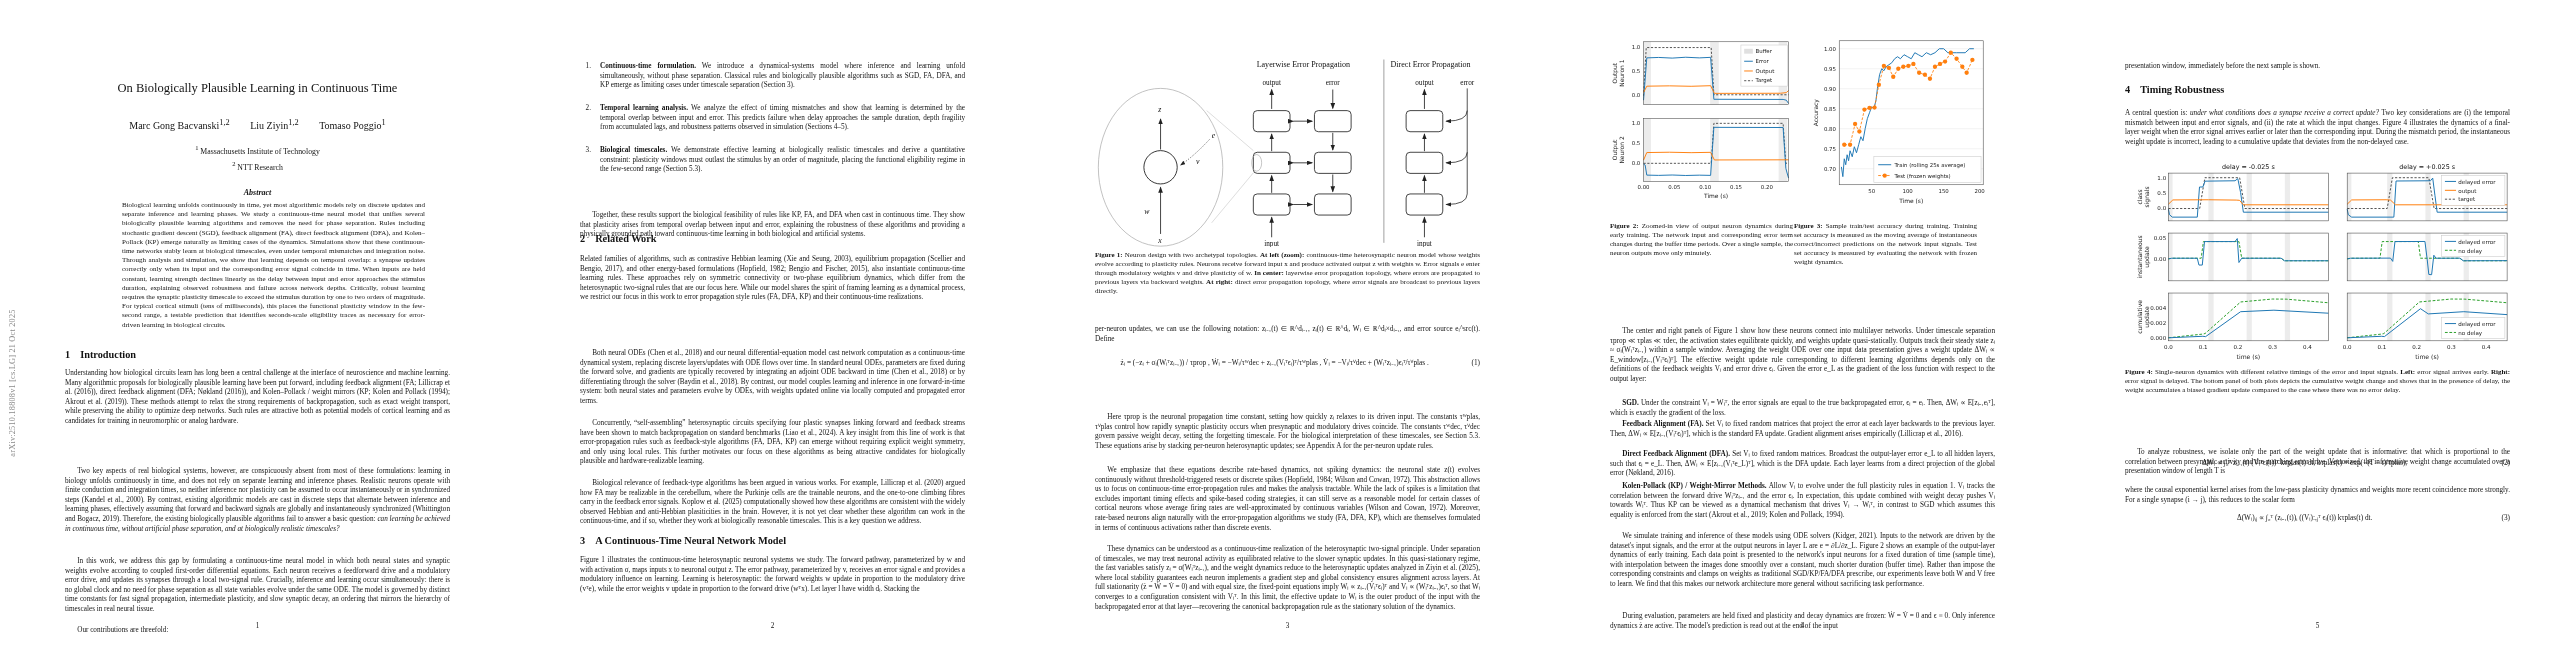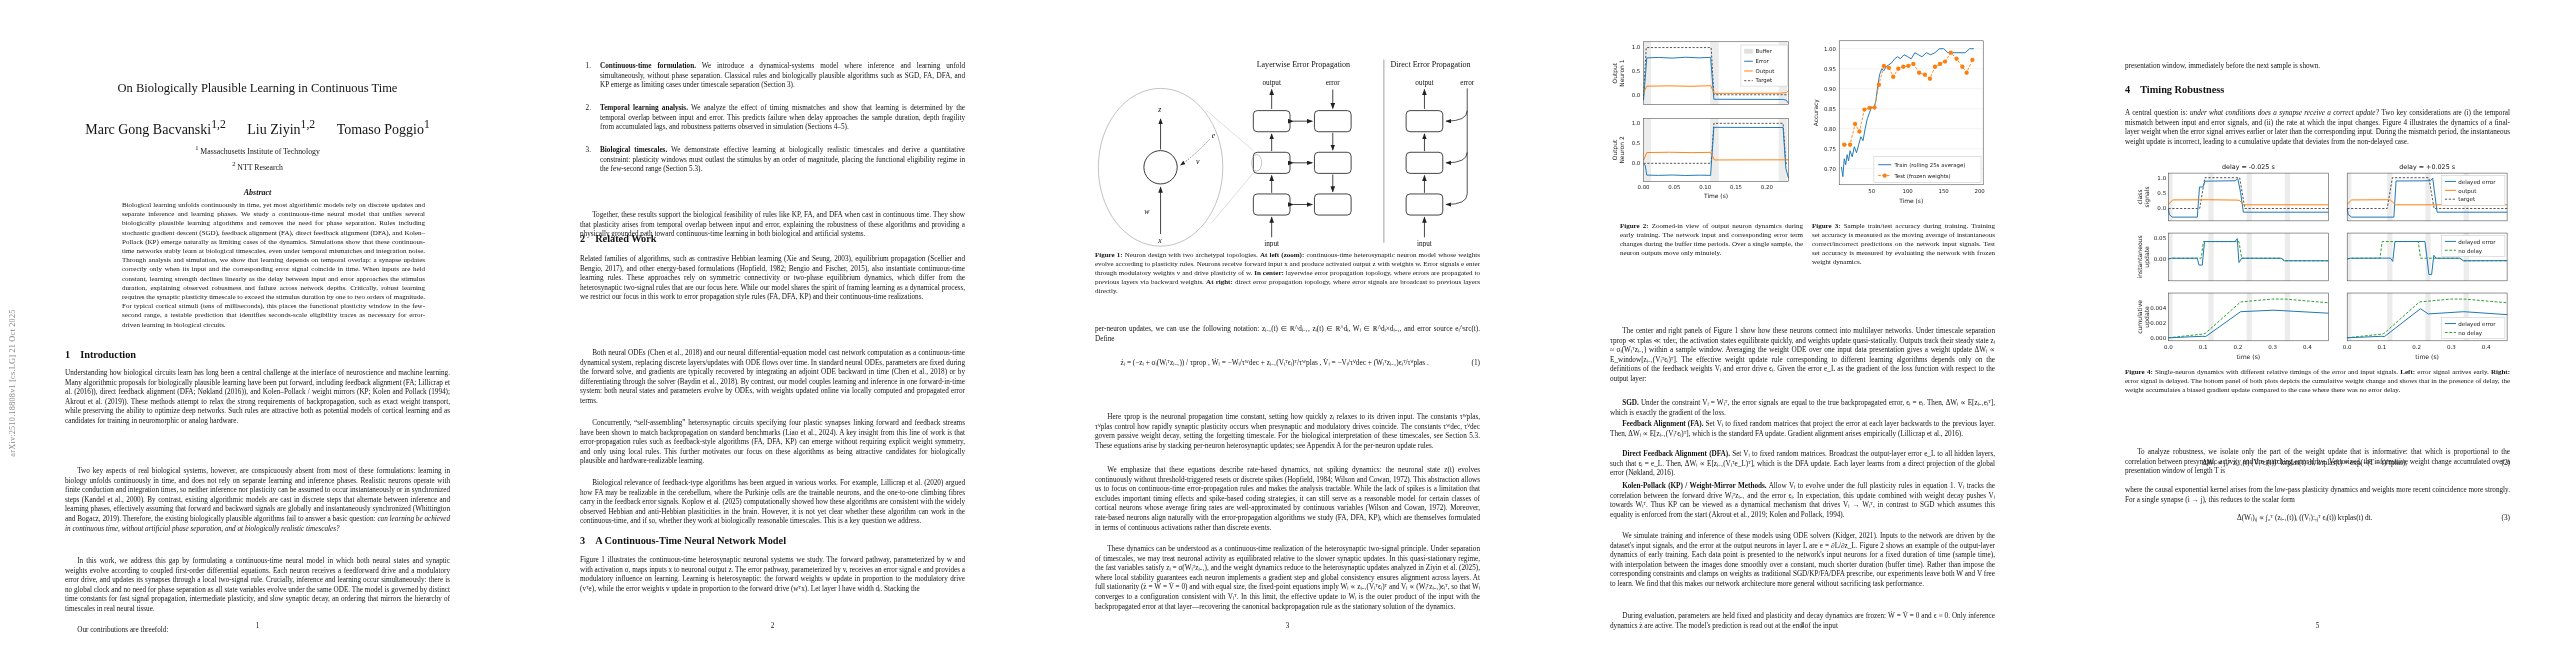--- a/index.html
+++ b/index.html
@@ -6,33 +6,33 @@
   html,body { background:#ffffff; }
   body { width:2576px; height:667px; font-family:"Liberation Serif", serif; color:#131313; }
   .pages { display:flex; width:2576px; height:667px; }
   .page { position:relative; width:515px; height:667px; overflow:hidden; background:#fff; }
   .blk { position:absolute; left:65px; right:65px; }
   p, .just { text-align:justify; font-size:7.2px; line-height:9.6px; }
   .indent { text-indent:12.2px;margin-top:28px; }
   .pagenum { position:absolute; top:622px; left:0; right:0; text-align:center; font-size:7.2px; }
   .watermark { position:absolute; left:7.8px; top:561px; width:356px; transform:rotate(-90deg); transform-origin:0 0; text-align:center; color:#8a8a8a; font-size:8.3px; letter-spacing:0.2px; }
   .title { text-align:center; font-size:12.5px; }
-  .authors { text-align:center; font-size:14px; }
+  .authors { text-align:center; font-size:10px; }
   .authors span.auth { margin:0 9px; }
   .affil { text-align:center; font-size:7.8px; line-height:12.2px; }
   .abshead { text-align:center; font-weight:bold; font-size:8px;font-style:italic; }
   .abstract { position:absolute; left:90px; right:90px; text-align:justify; font-size:7px; line-height:9.2px;margin-left:32px; }
   h2.sec { font-size:10.3px; font-weight:bold; }
   h2.sec .num { margin-right:10px; }
   .li { position:relative; padding-left:20px; margin-bottom:7.8px; }
   .li .num { position:absolute; left:5.6px; }
   .eq { display:flex; align-items:center; font-size:7.3px; }
   .eq .ebody { flex:1; text-align:center; }
   .eq .enum { width:25.6px; text-align:right; }
-  .caprow { display:flex; gap:9px;justify-content:flex-end; }
+  .caprow { display:flex; gap:1px; }
   .capcol { width:183px; text-align:justify; font-size:7px; line-height:9px; }
   .cap { text-align:justify; font-size:7px; line-height:9px; }
   .figrow { display:flex; align-items:flex-start; }
   
   .axis { fill:none; stroke:#444; stroke-width:1; }
   .buf { fill:#ececec; }
   .grid { stroke:#e0e0e0; stroke-width:0.7; }
   .c-blue { stroke:#1f77b4; fill:none; stroke-width:1.8; stroke-linejoin:round; }
   .c-orange { stroke:#ff7f0e; fill:none; stroke-width:1.8; stroke-linejoin:round; }
   .c-green { stroke:#2ca02c; fill:none; stroke-width:1.8; stroke-dasharray:5,3; stroke-linejoin:round; }

